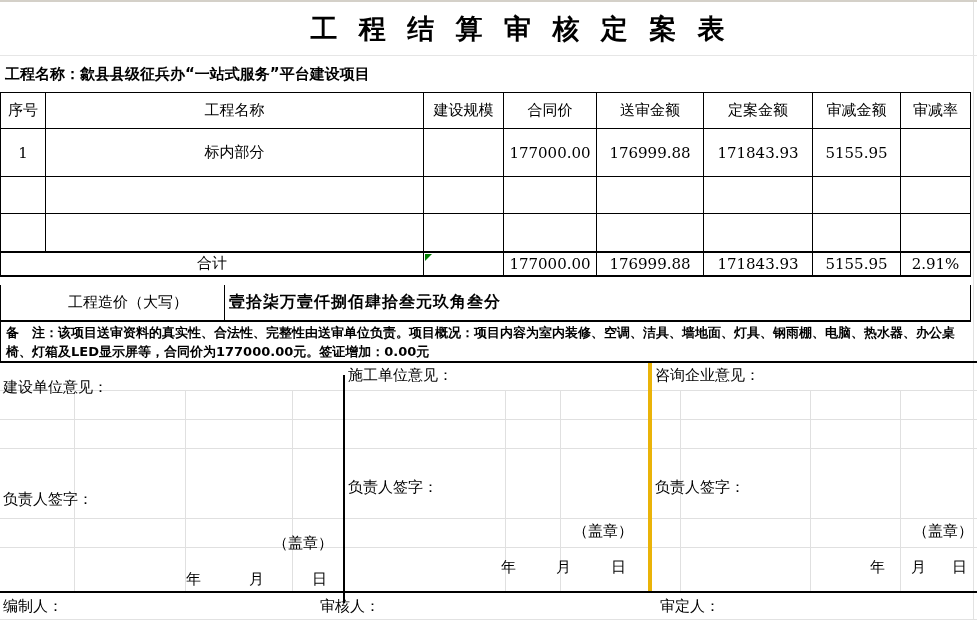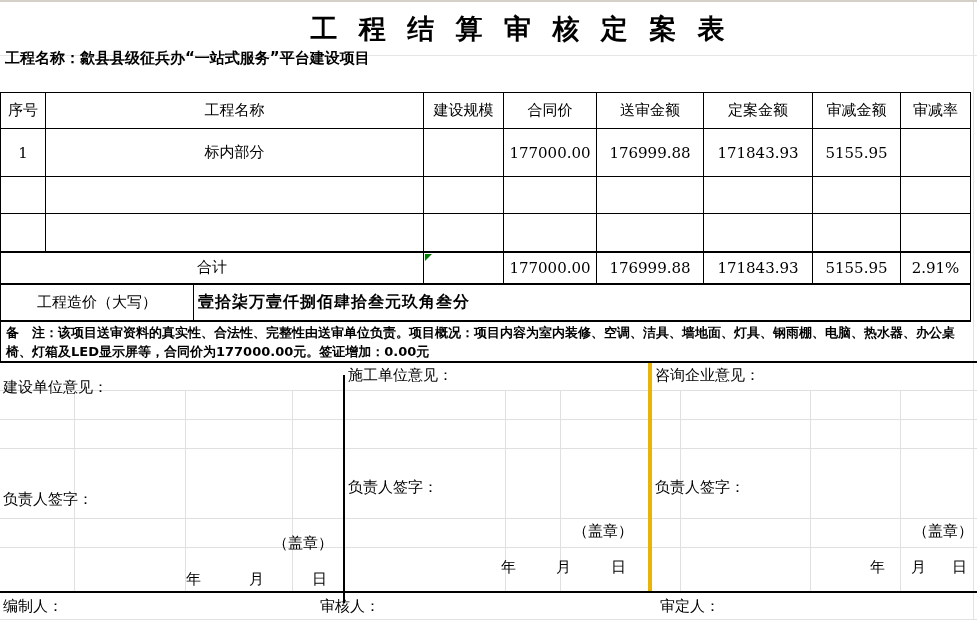--- a/index.html
+++ b/index.html
@@ -8,45 +8,45 @@
     font-family:"DejaVu Sans",sans-serif;color:#000;
   }
   .hairline{position:absolute;background:#e2e2e2;z-index:0;}
   .topstrip{position:absolute;left:0;top:0;width:977px;height:2px;background:#d4d0c8;z-index:1;}
 
   .doc-title{
     position:absolute;left:0;top:3px;width:977px;height:52px;line-height:52px;
     text-align:center;font-size:27px;font-weight:bold;letter-spacing:6px;
     border-bottom:1px solid #e6e6e6;z-index:2;padding-left:32px;
   }
-  .info-row{position:absolute;left:0;top:41px;width:977px;height:50px;line-height:34px;z-index:2;}
+  .info-row{position:absolute;left:0;top:57px;width:977px;height:50px;line-height:34px;z-index:2;}
   .info-project{position:absolute;left:5px;top:0;font-size:15px;font-weight:bold;}
   .info-unit{position:absolute;left:813px;top:0;font-size:15px;}
 
   table.main{
     position:absolute;left:0;top:92px;width:971px;border-collapse:collapse;table-layout:fixed;z-index:2;
   }
   table.main th,table.main td{
     border:1px solid #000;font-weight:normal;font-size:15px;text-align:center;
     vertical-align:middle;padding:0;overflow:hidden;white-space:nowrap;
   }
   tr.r-head{height:36px;} tr.r1{height:48px;} tr.r2{height:37px;} tr.r3{height:38px;}
-  tr.r-total{height:32px;padding-left:36px;}
+  tr.r-total{height:24px;padding-left:36px;}
   tr.r-total td{border-top:2px solid #000;border-bottom:2px solid #000;}
   .num{font-family:"DejaVu Serif",serif;}
   .scale-cell{position:relative;}
   .err-tri{
     position:absolute;left:1px;top:1px;width:0;height:0;
     border-top:7px solid #007c00;border-right:7px solid transparent;z-index:3;
   }
 
   .daxie{
     position:absolute;left:0;top:285px;width:971px;height:37px;box-sizing:border-box;
     border-left:1px solid #000;border-right:1px solid #000;border-bottom:2px solid #000;
-    display:flex;z-index:2;
+    display:flex;z-index:2;padding-left:31px;
   }
   .daxie-label{
     width:193px;box-sizing:border-box;border-right:1px solid #000;
     display:flex;align-items:center;justify-content:center;font-size:15px;
   }
   .daxie-value{
     flex:1;display:flex;align-items:center;padding-left:4px;
     font-size:16px;font-weight:bold;letter-spacing:1px;
   }
 

